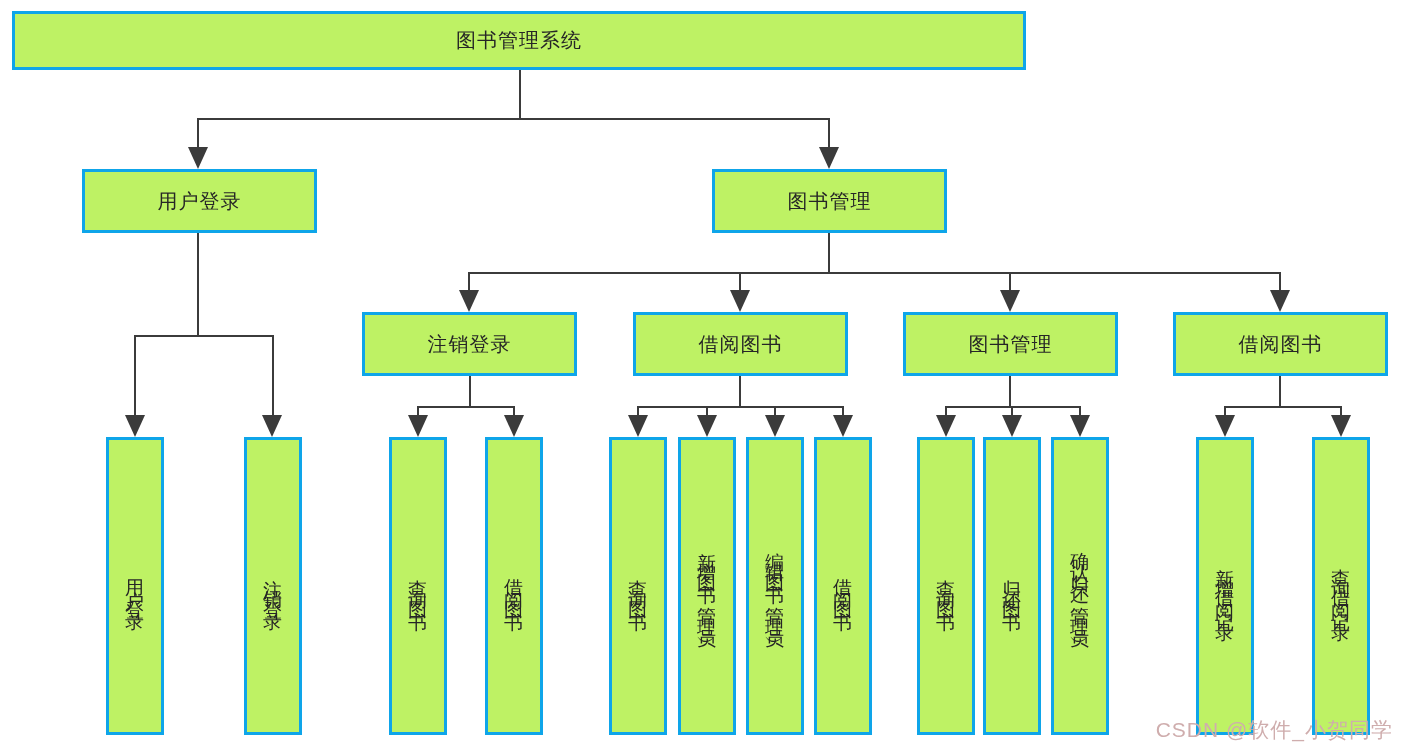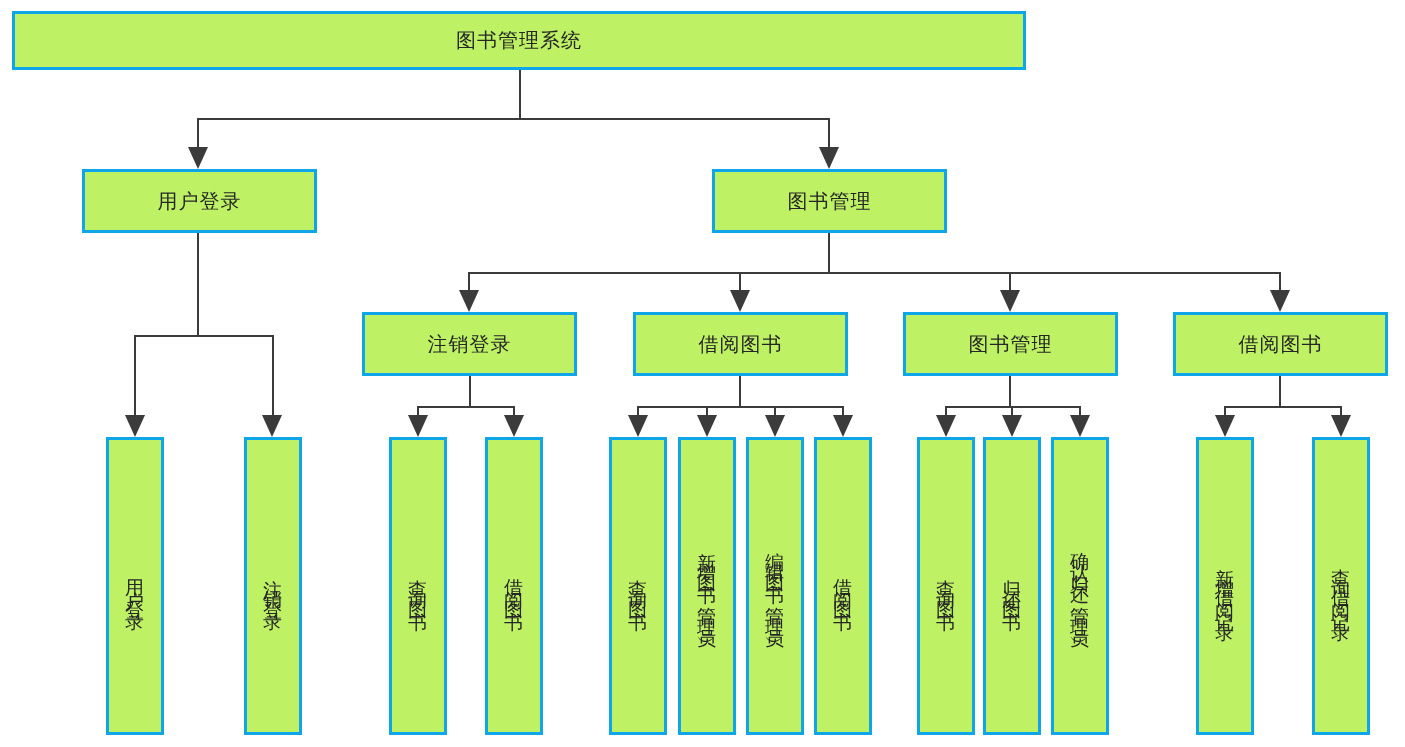--- a/index.html
+++ b/index.html
@@ -137,14 +137,15 @@
   <div class="node leaf" style="left:746px;top:437px;width:58px;height:298px;">编辑图书（管理员）</div>
   <div class="node leaf" style="left:814px;top:437px;width:58px;height:298px;">借阅图书</div>
 
   <div class="node leaf" style="left:917px;top:437px;width:58px;height:298px;">查询图书</div>
   <div class="node leaf" style="left:983px;top:437px;width:58px;height:298px;">归还图书</div>
   <div class="node leaf" style="left:1051px;top:437px;width:58px;height:298px;">确认归还（管理员）</div>
 
   <div class="node leaf" style="left:1196px;top:437px;width:58px;height:298px;">新增借阅记录</div>
   <div class="node leaf" style="left:1312px;top:437px;width:58px;height:298px;">查询借阅记录</div>
 
+  <div class="watermark">CSDN @软件_小贺同学</div>
 
 </div>
 
 </body></html>

